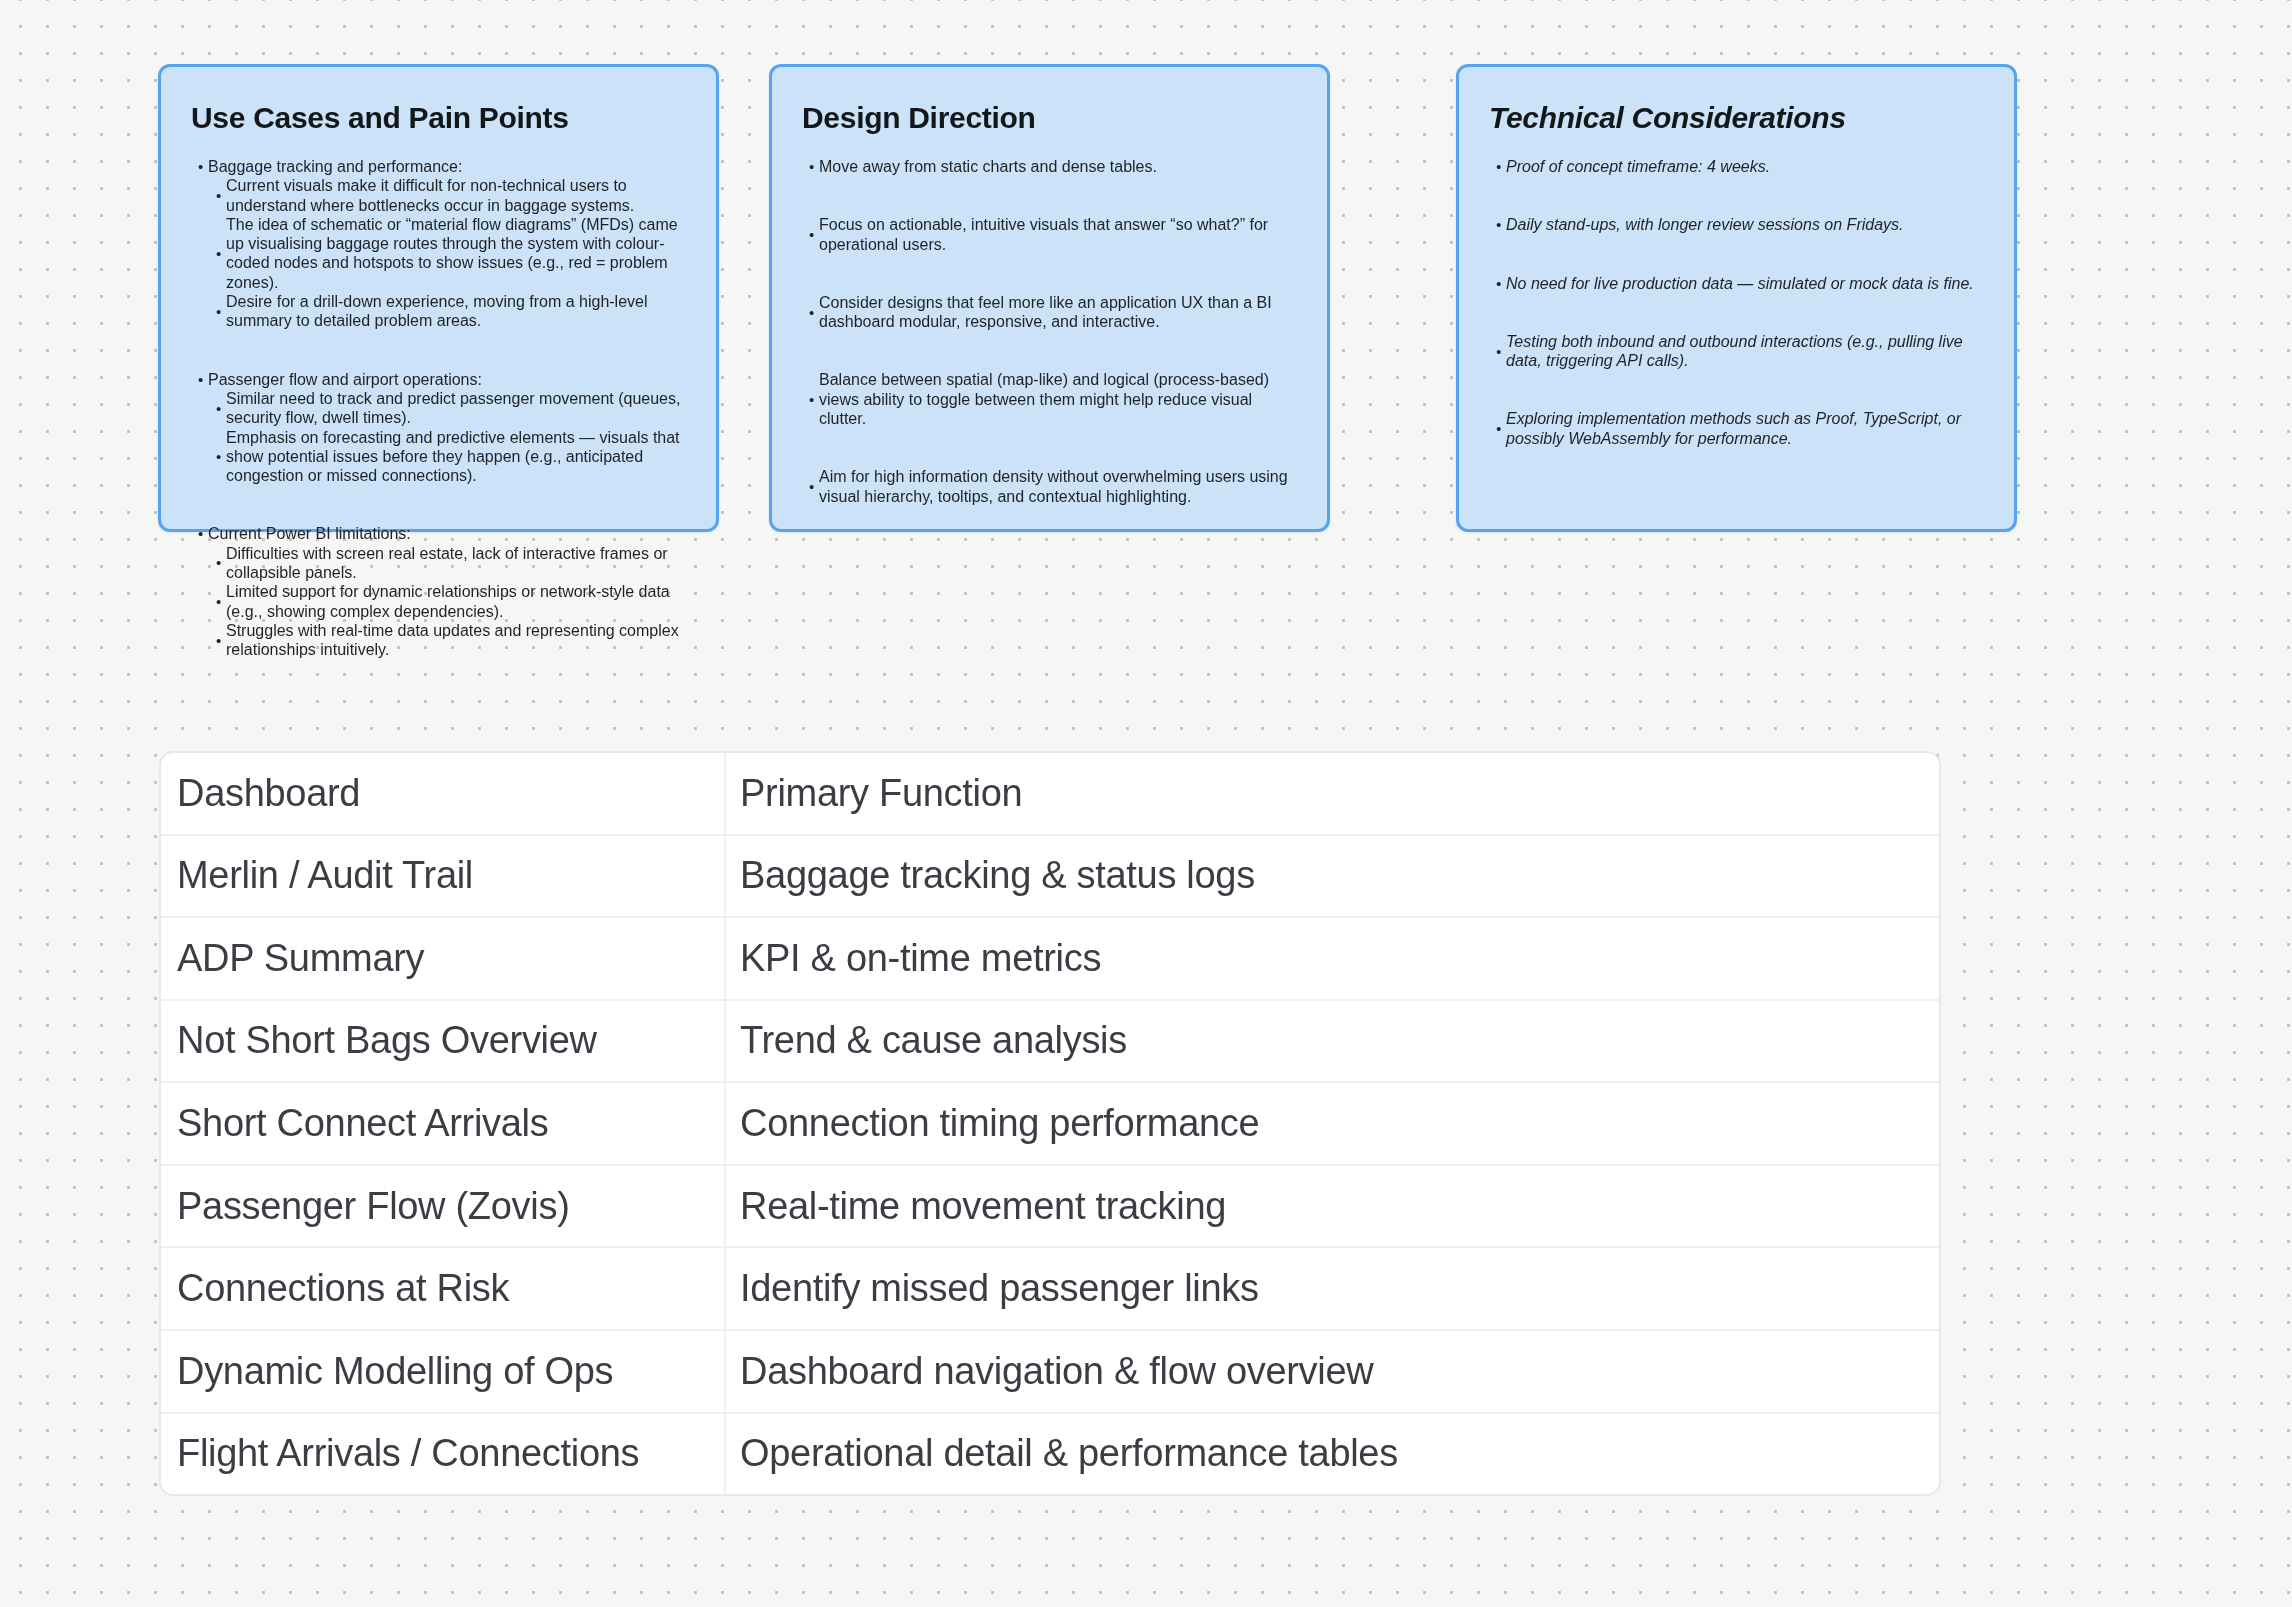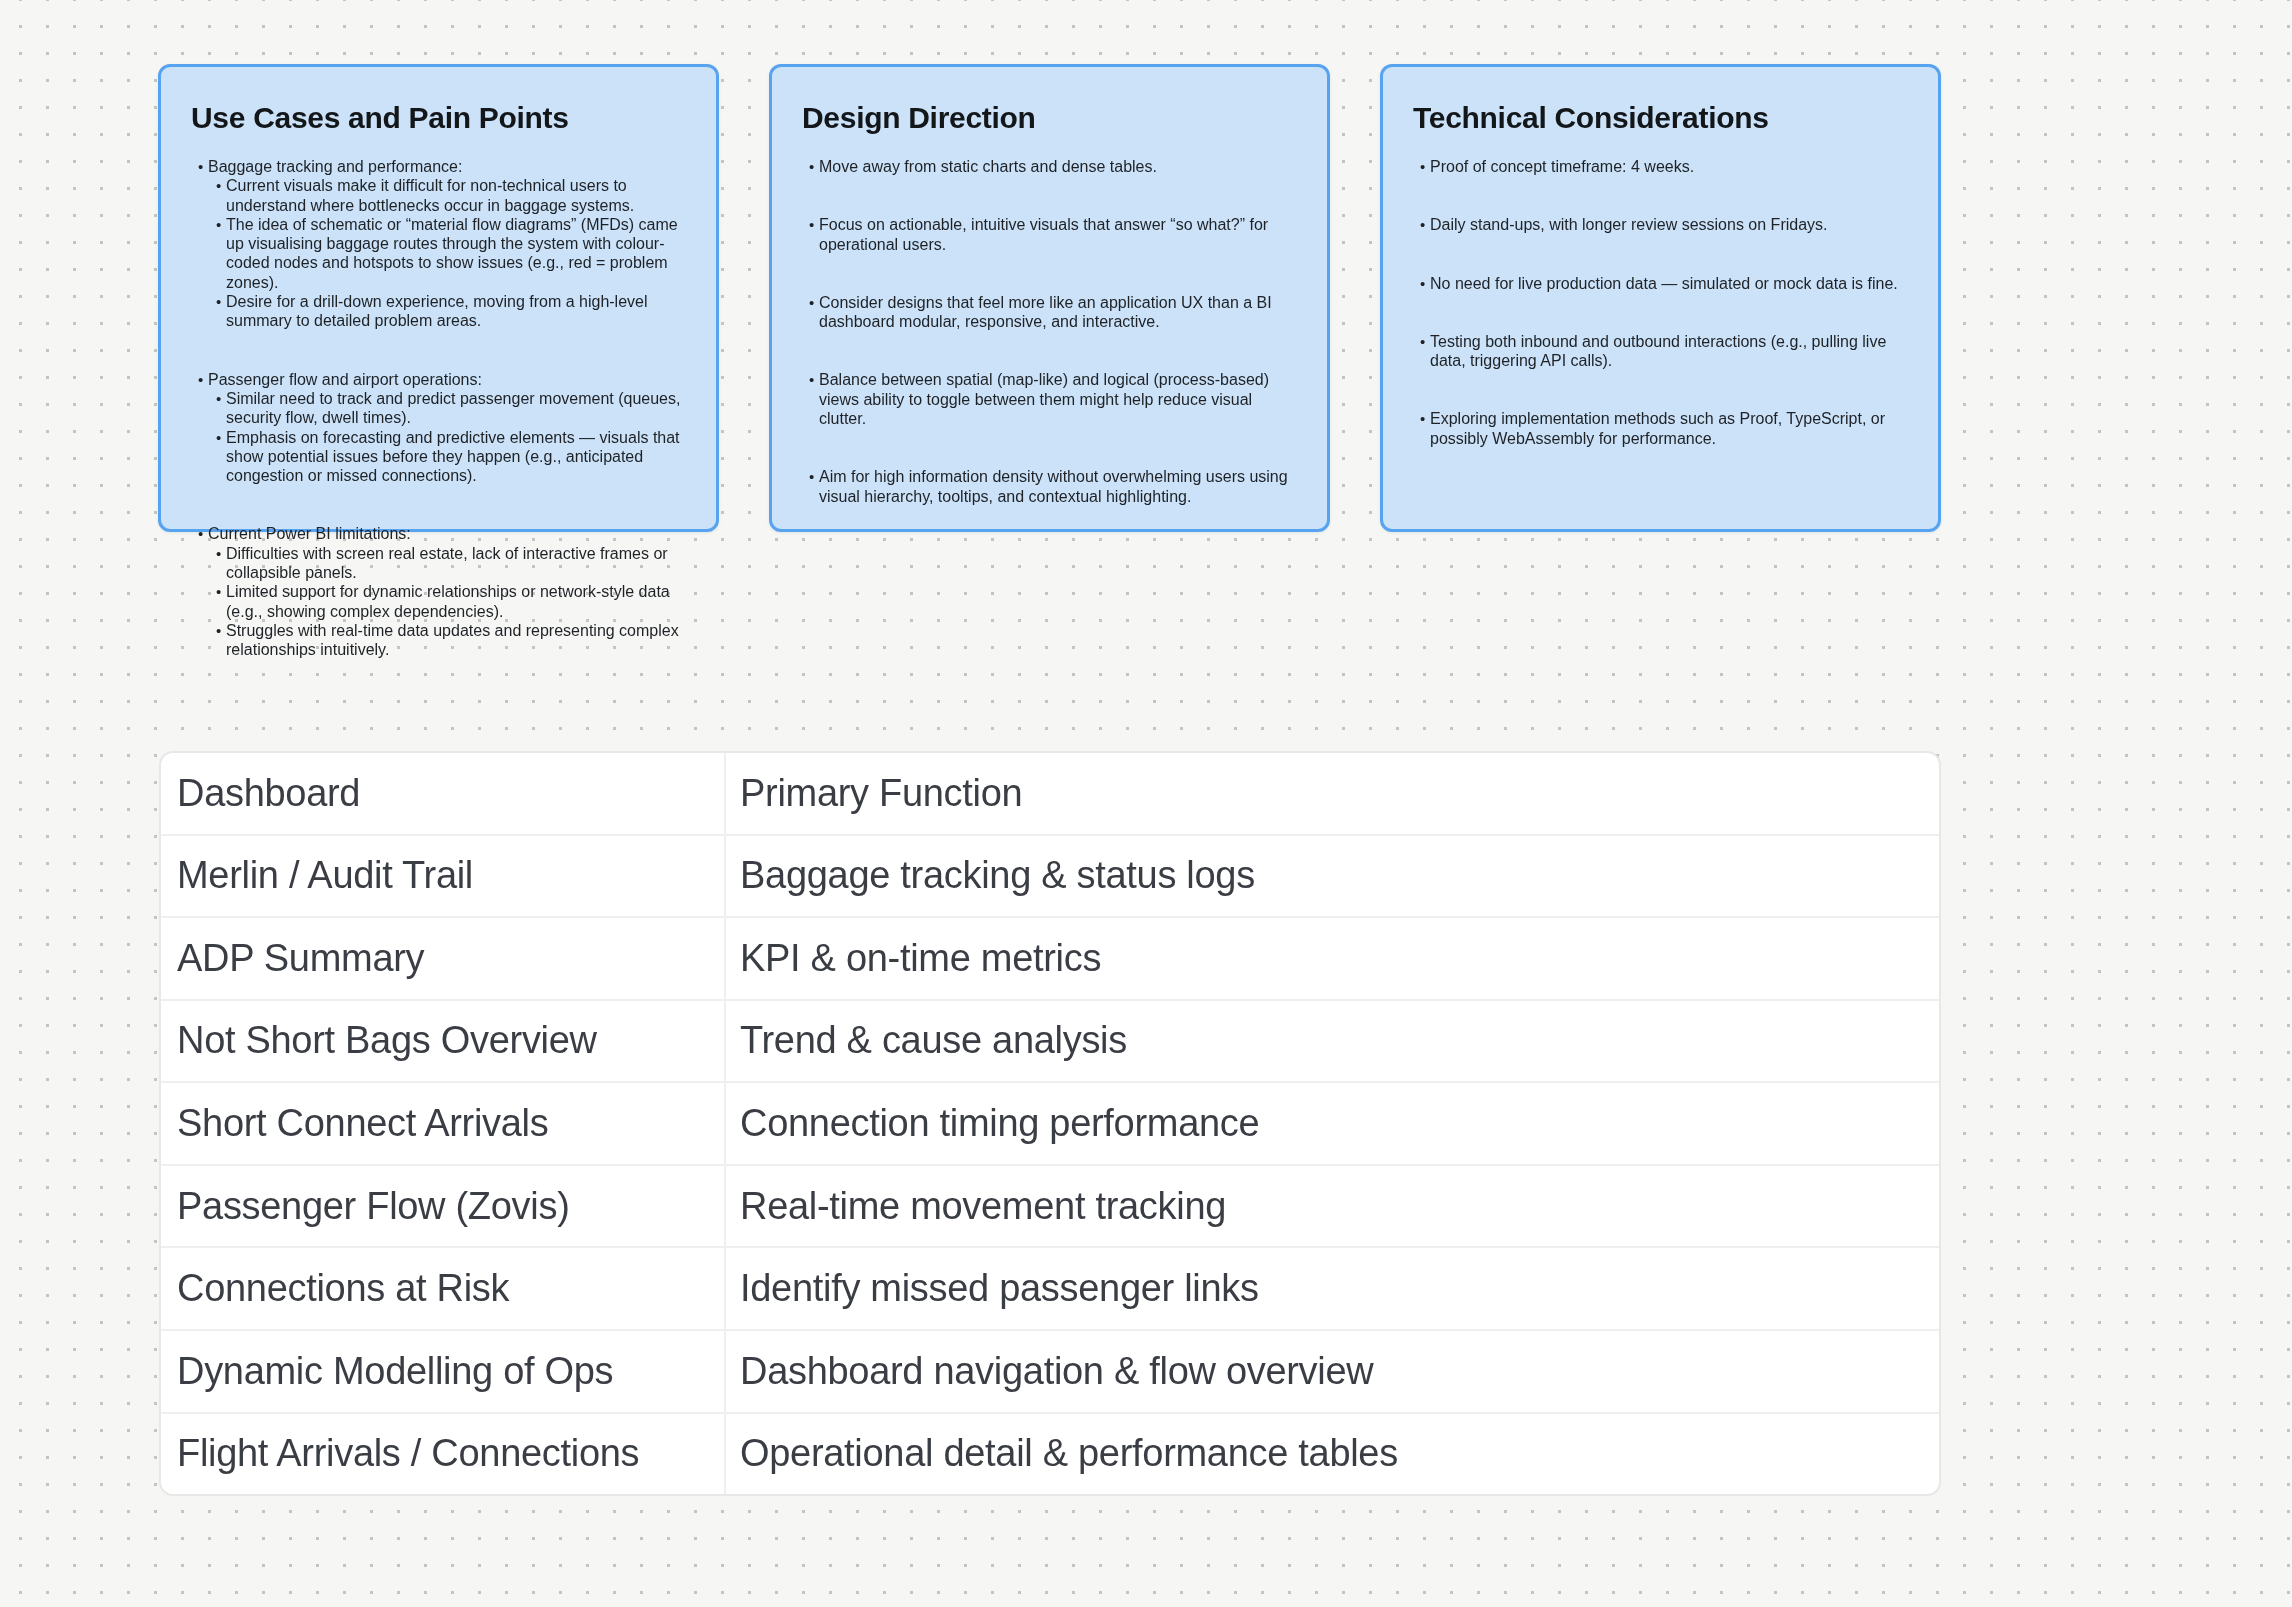--- a/index.html
+++ b/index.html
@@ -25,38 +25,38 @@
     width:561px;
     height:468px;
     background:var(--card-fill);
     border:3px solid var(--card-border);
     border-radius:12px;
     padding:33px 34px 0 30px;
     box-shadow:0 1px 3px rgba(40,80,130,0.10);
   }
   #card-0{left:158px;}
   #card-1{left:769px;}
-  #card-2{left:1380px;}
+  #card-2{left:1456px;font-style:italic;}
   .card h2{
     font-size:30px;
     line-height:36px;
     font-weight:bold;
     letter-spacing:-0.3px;
     color:var(--card-title);
   }
   ul.bullets{
     list-style:none;
     margin-top:21px;
     font-size:16px;
     line-height:19.3px;
     color:var(--card-text);
   }
   ul.bullets > li + li{margin-top:39px;}
   ul.subs{list-style:none;}
-  .line{display:flex;align-items:flex-start;}
+  .line{display:flex;align-items:center;}
   .line.top{margin-left:7px;}
   .line.sub{margin-left:25px;}
   .dot{
     flex:0 0 10px;
     width:10px;
     position:relative;
   }
   .dot::before{content:"•";font-size:15px;}
   .txt{flex:1;}
   .table{

